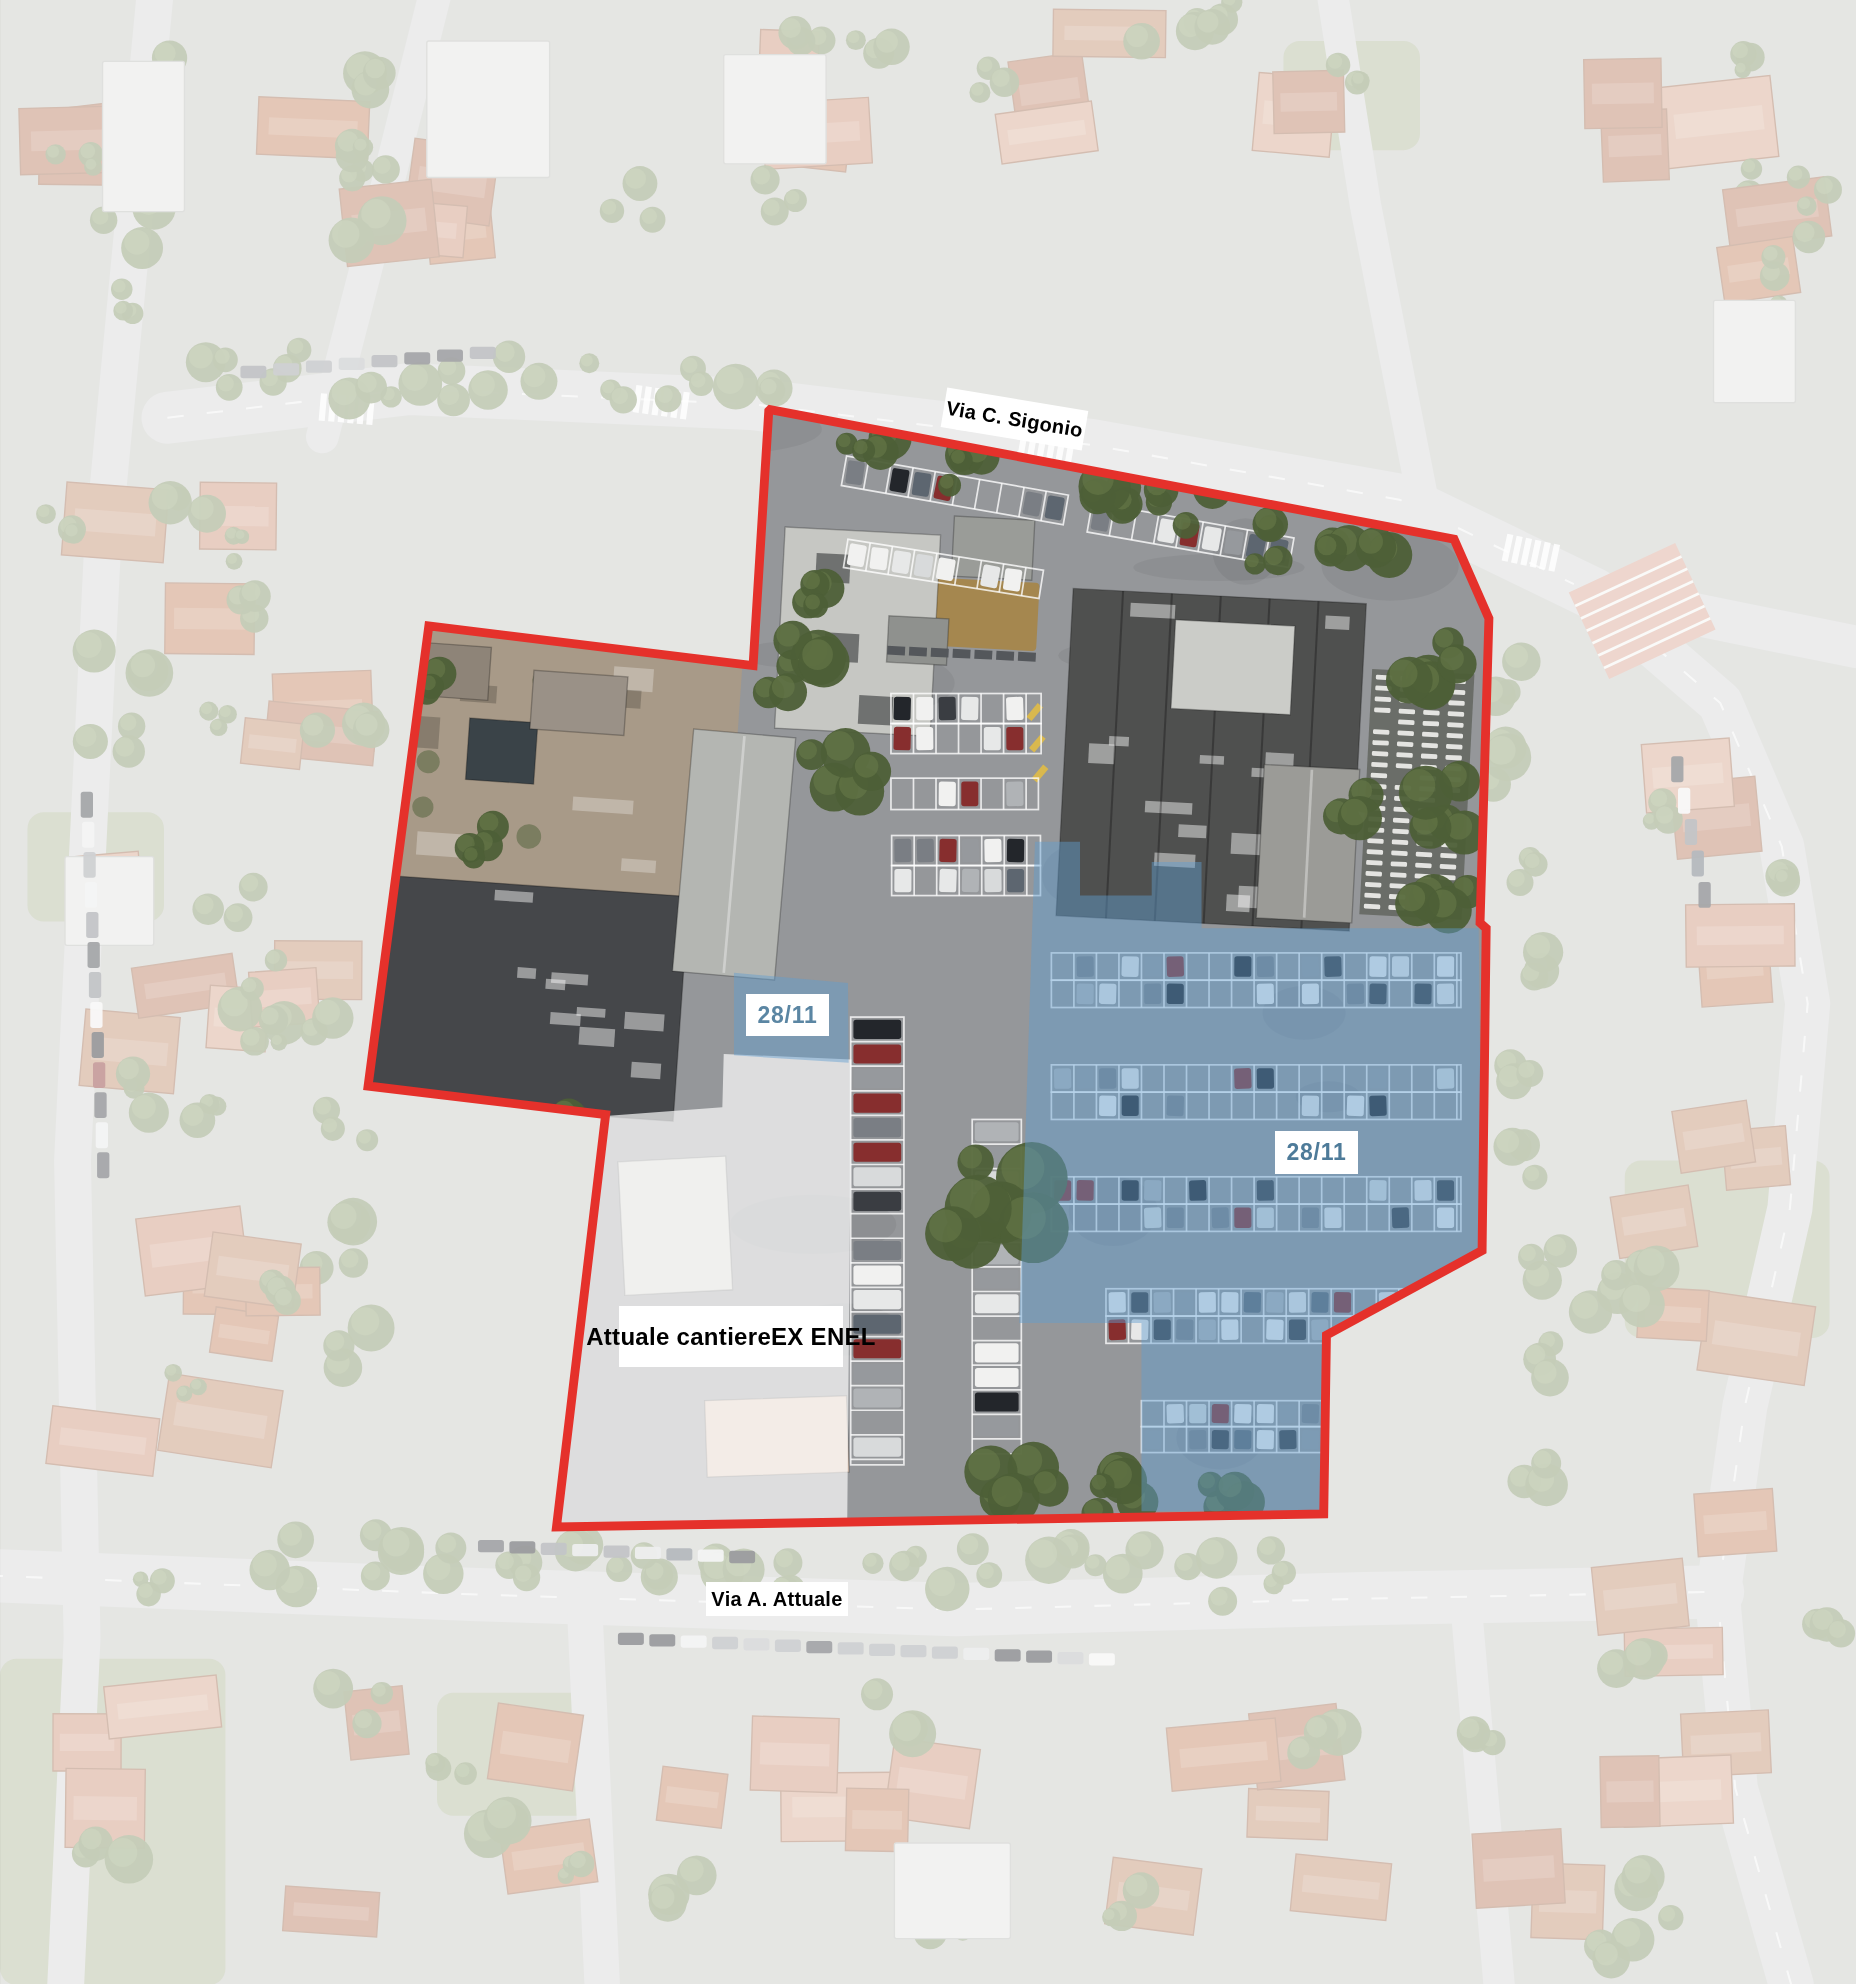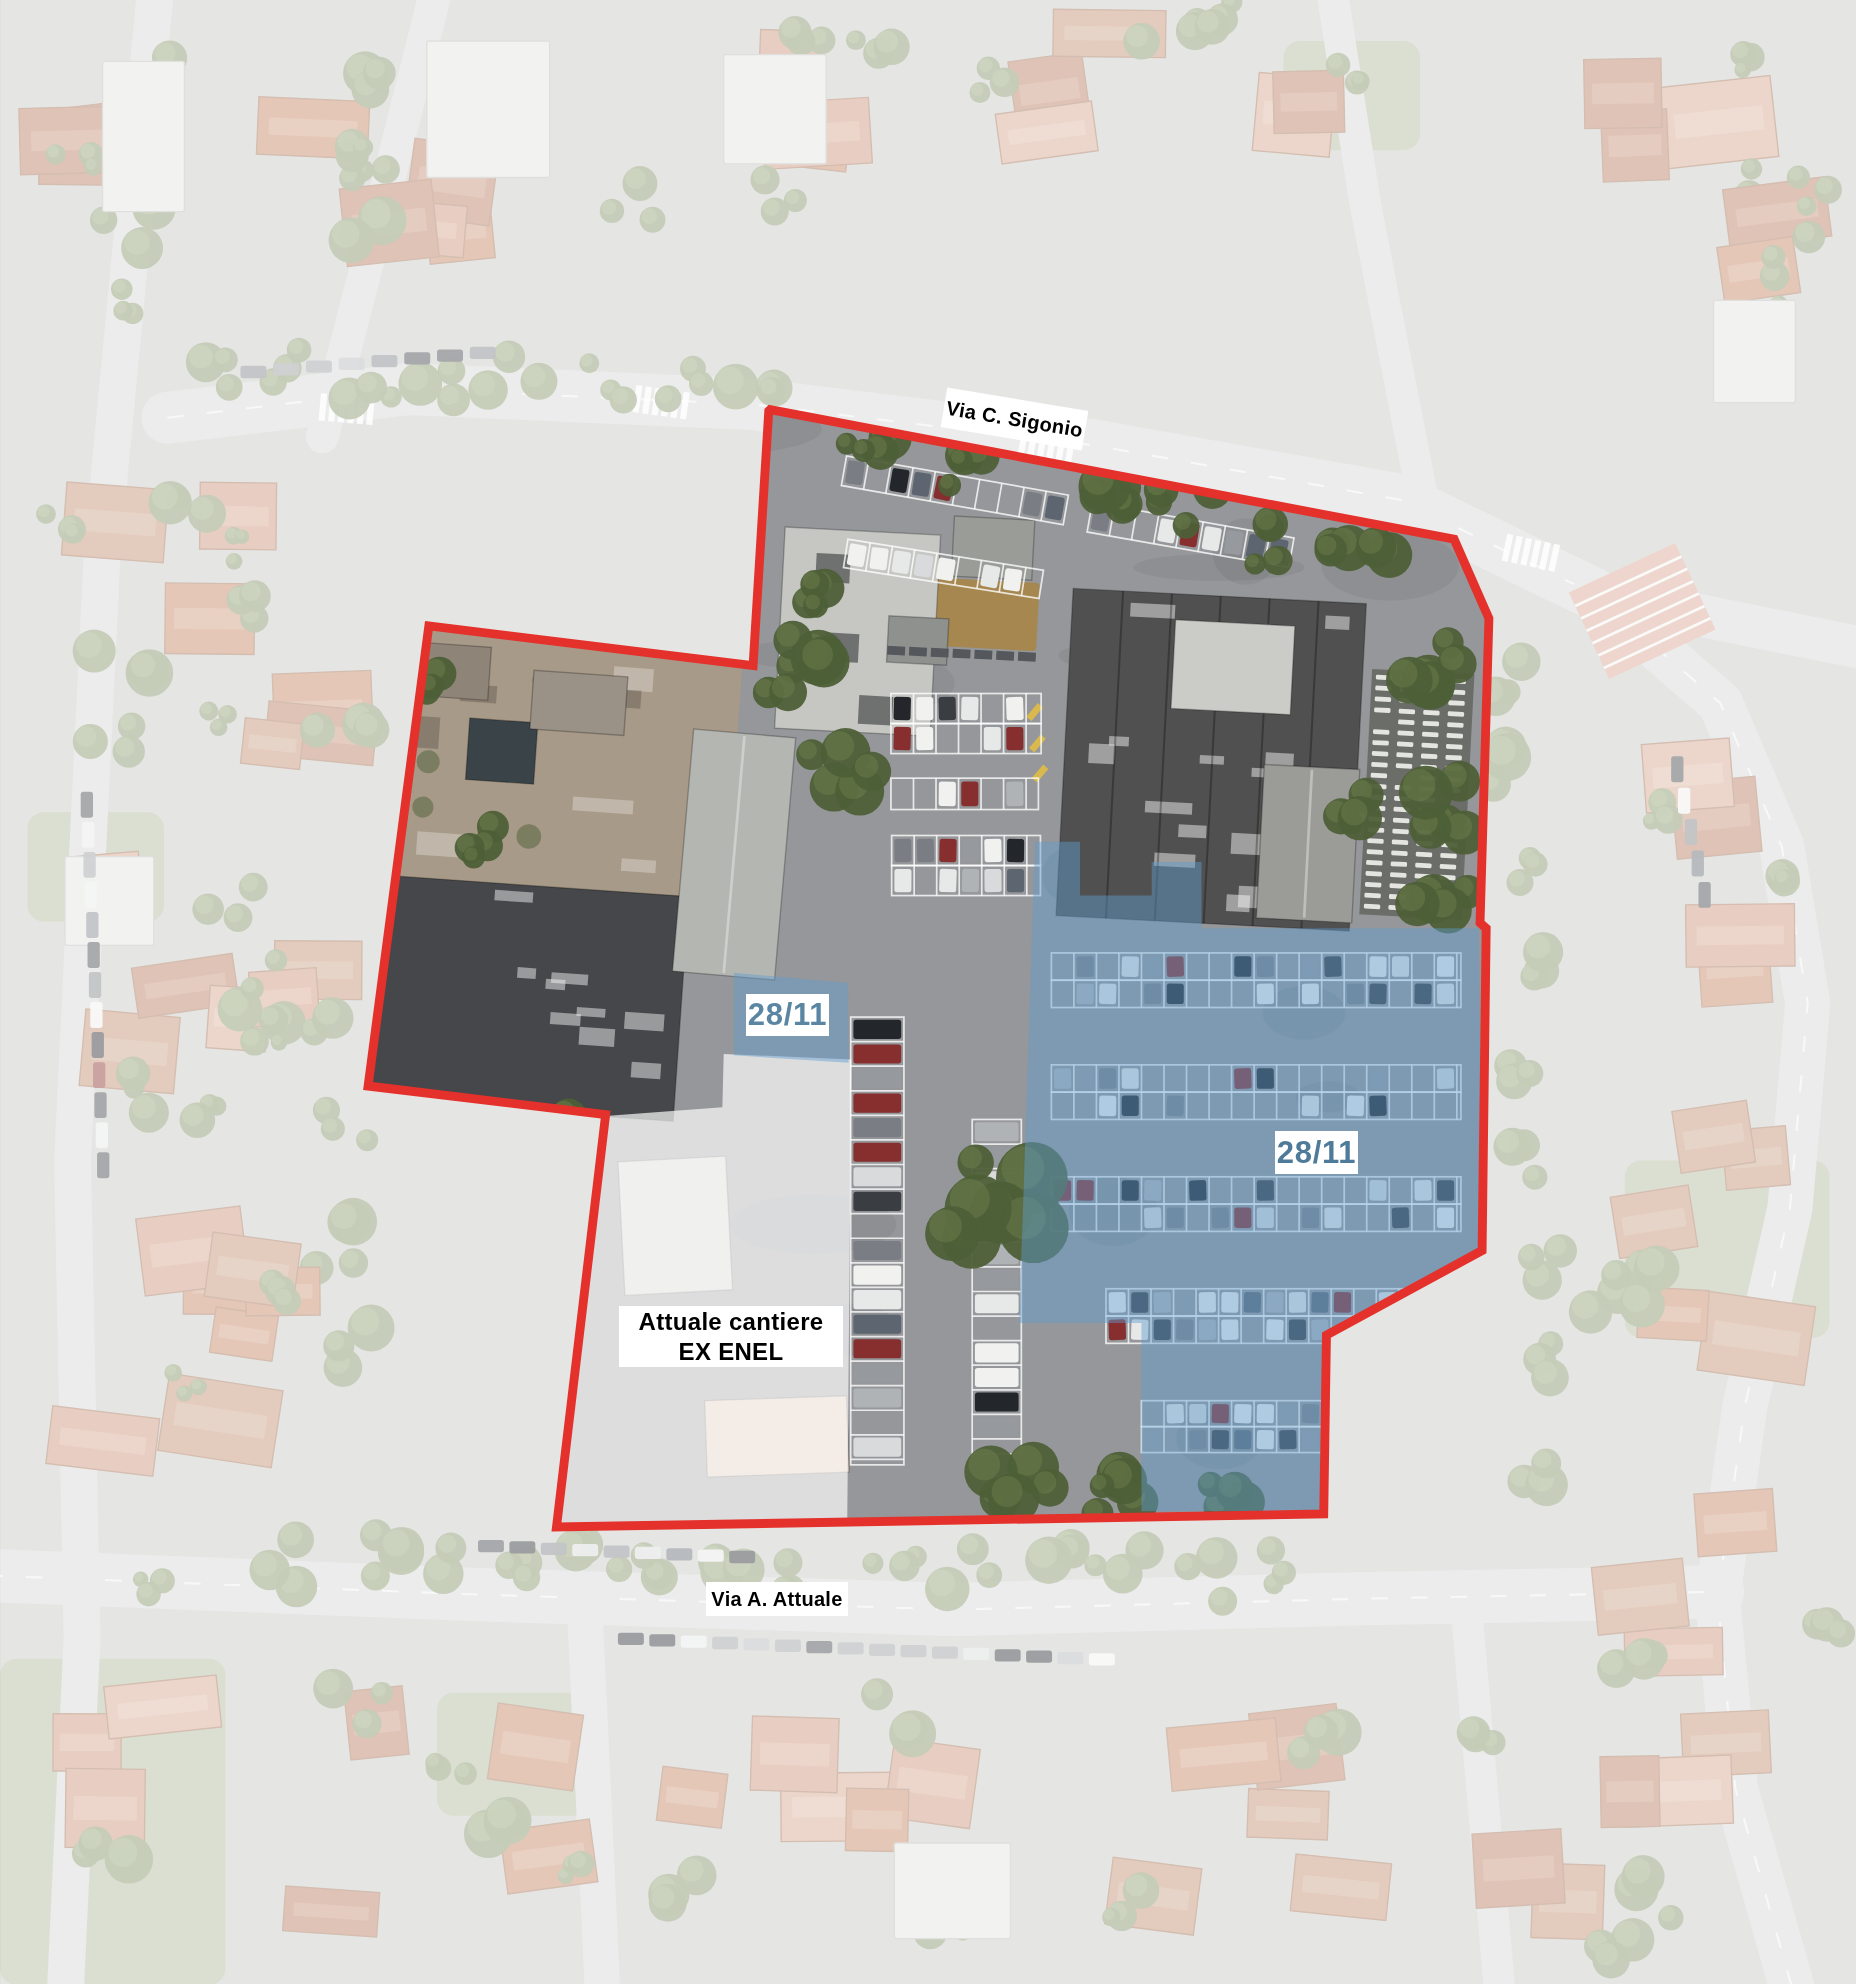--- a/index.html
+++ b/index.html
@@ -2,22 +2,22 @@
 <html style="font-size:11px"><head>
 <meta charset="utf-8">
 <style>
   html,body{margin:0;padding:0;background:#c6c7c2;}
   body{width:1857px;height:1985px;overflow:hidden;font-family:"Liberation Sans",sans-serif;}
   .stage{position:relative;width:1857px;height:1985px;}
   #scene{position:absolute;left:0;top:0;width:1857px;height:1985px;display:block;}
   .lbl{position:absolute;display:flex;align-items:center;justify-content:center;
        background:#ffffff;font-weight:bold;color:#000;white-space:nowrap;}
   .lbl.street{font-size:20px;letter-spacing:0.3px;}
-  .lbl.parcel{font-size:31px;letter-spacing:0.7px;}
-  #lbl-site{flex-direction:column;font-size:24px;line-height:30px;letter-spacing:0.3px;}
+  .lbl.parcel{font-size:23px;letter-spacing:0.7px;}
+  #lbl-site{flex-direction:row;font-size:24px;line-height:30px;letter-spacing:0.3px;}
 </style>
 </head>
 <body>
 
 <div class="stage">
   <svg id="scene" xmlns="http://www.w3.org/2000/svg" viewBox="0 0 2720 2908">
       <rect x="0" y="0" width="2720" height="2908" fill="#c6c7c2"></rect>
       <rect x="0" y="2430" width="330" height="478" rx="24" fill="#a9b48e" opacity="0.8"></rect>
       <rect x="40" y="1190" width="200" height="160" rx="24" fill="#a9b48e" opacity="0.8"></rect>
       <rect x="2380" y="1700" width="300" height="260" rx="24" fill="#a9b48e" opacity="0.8"></rect>

